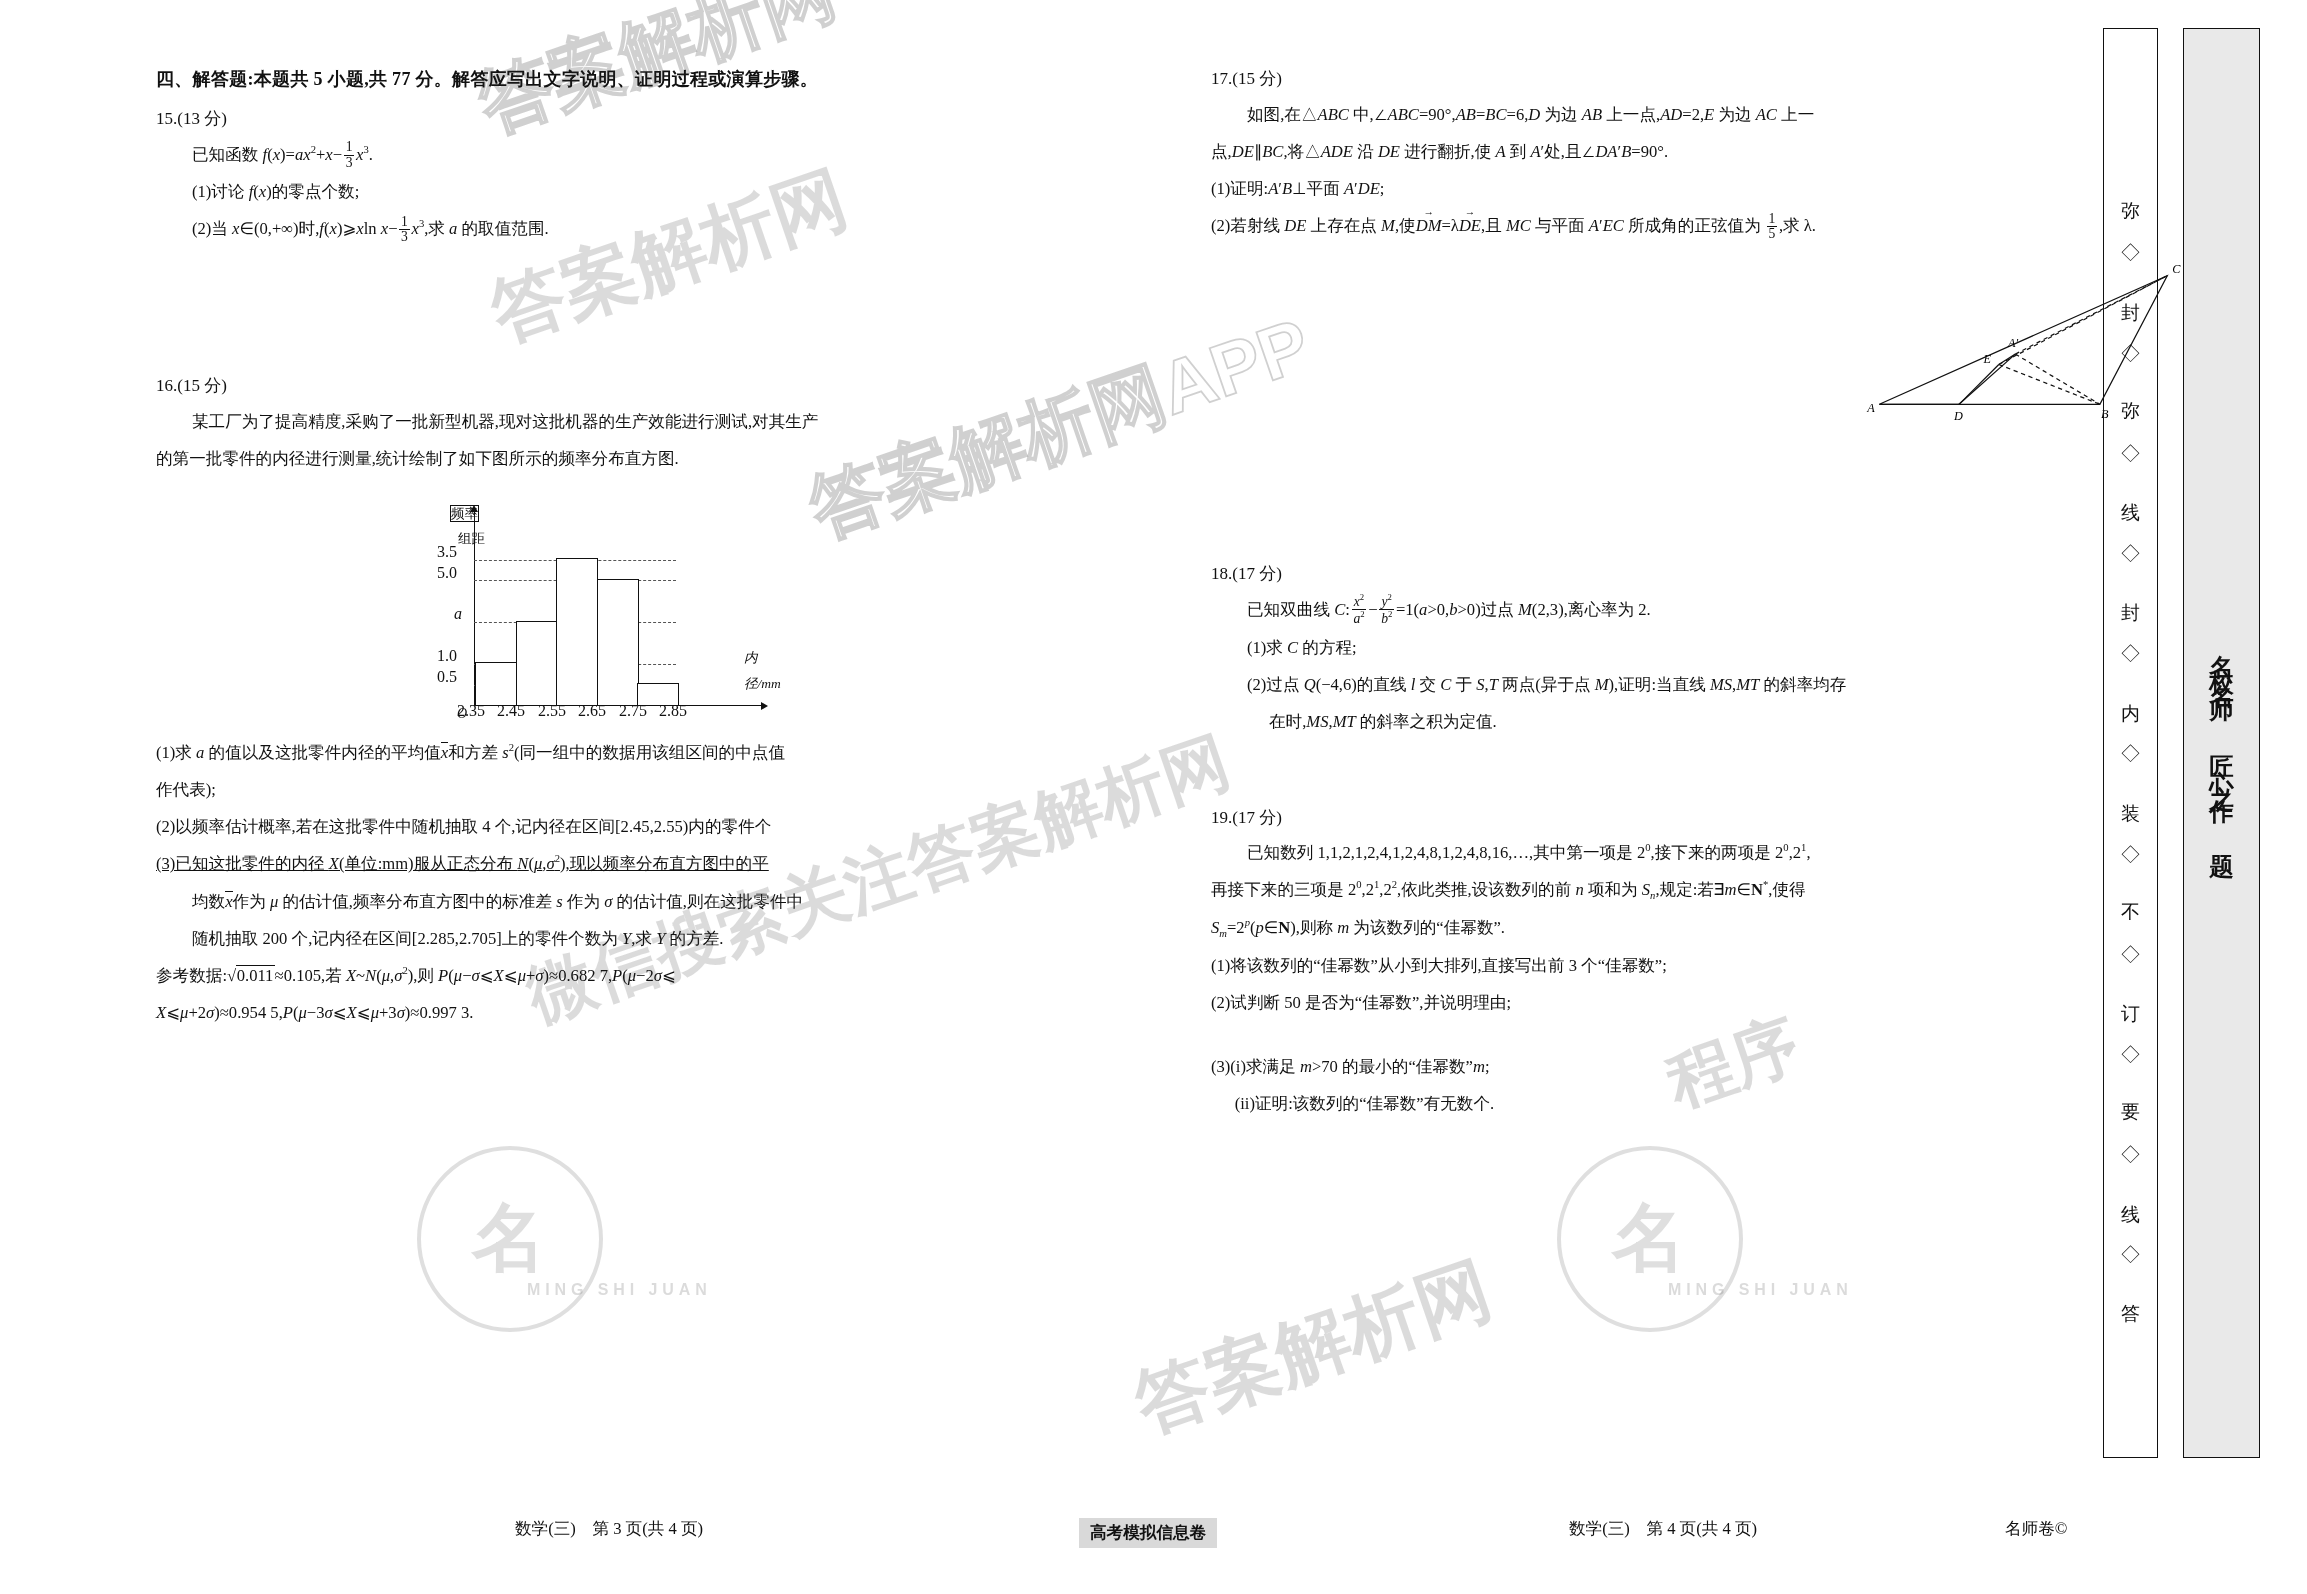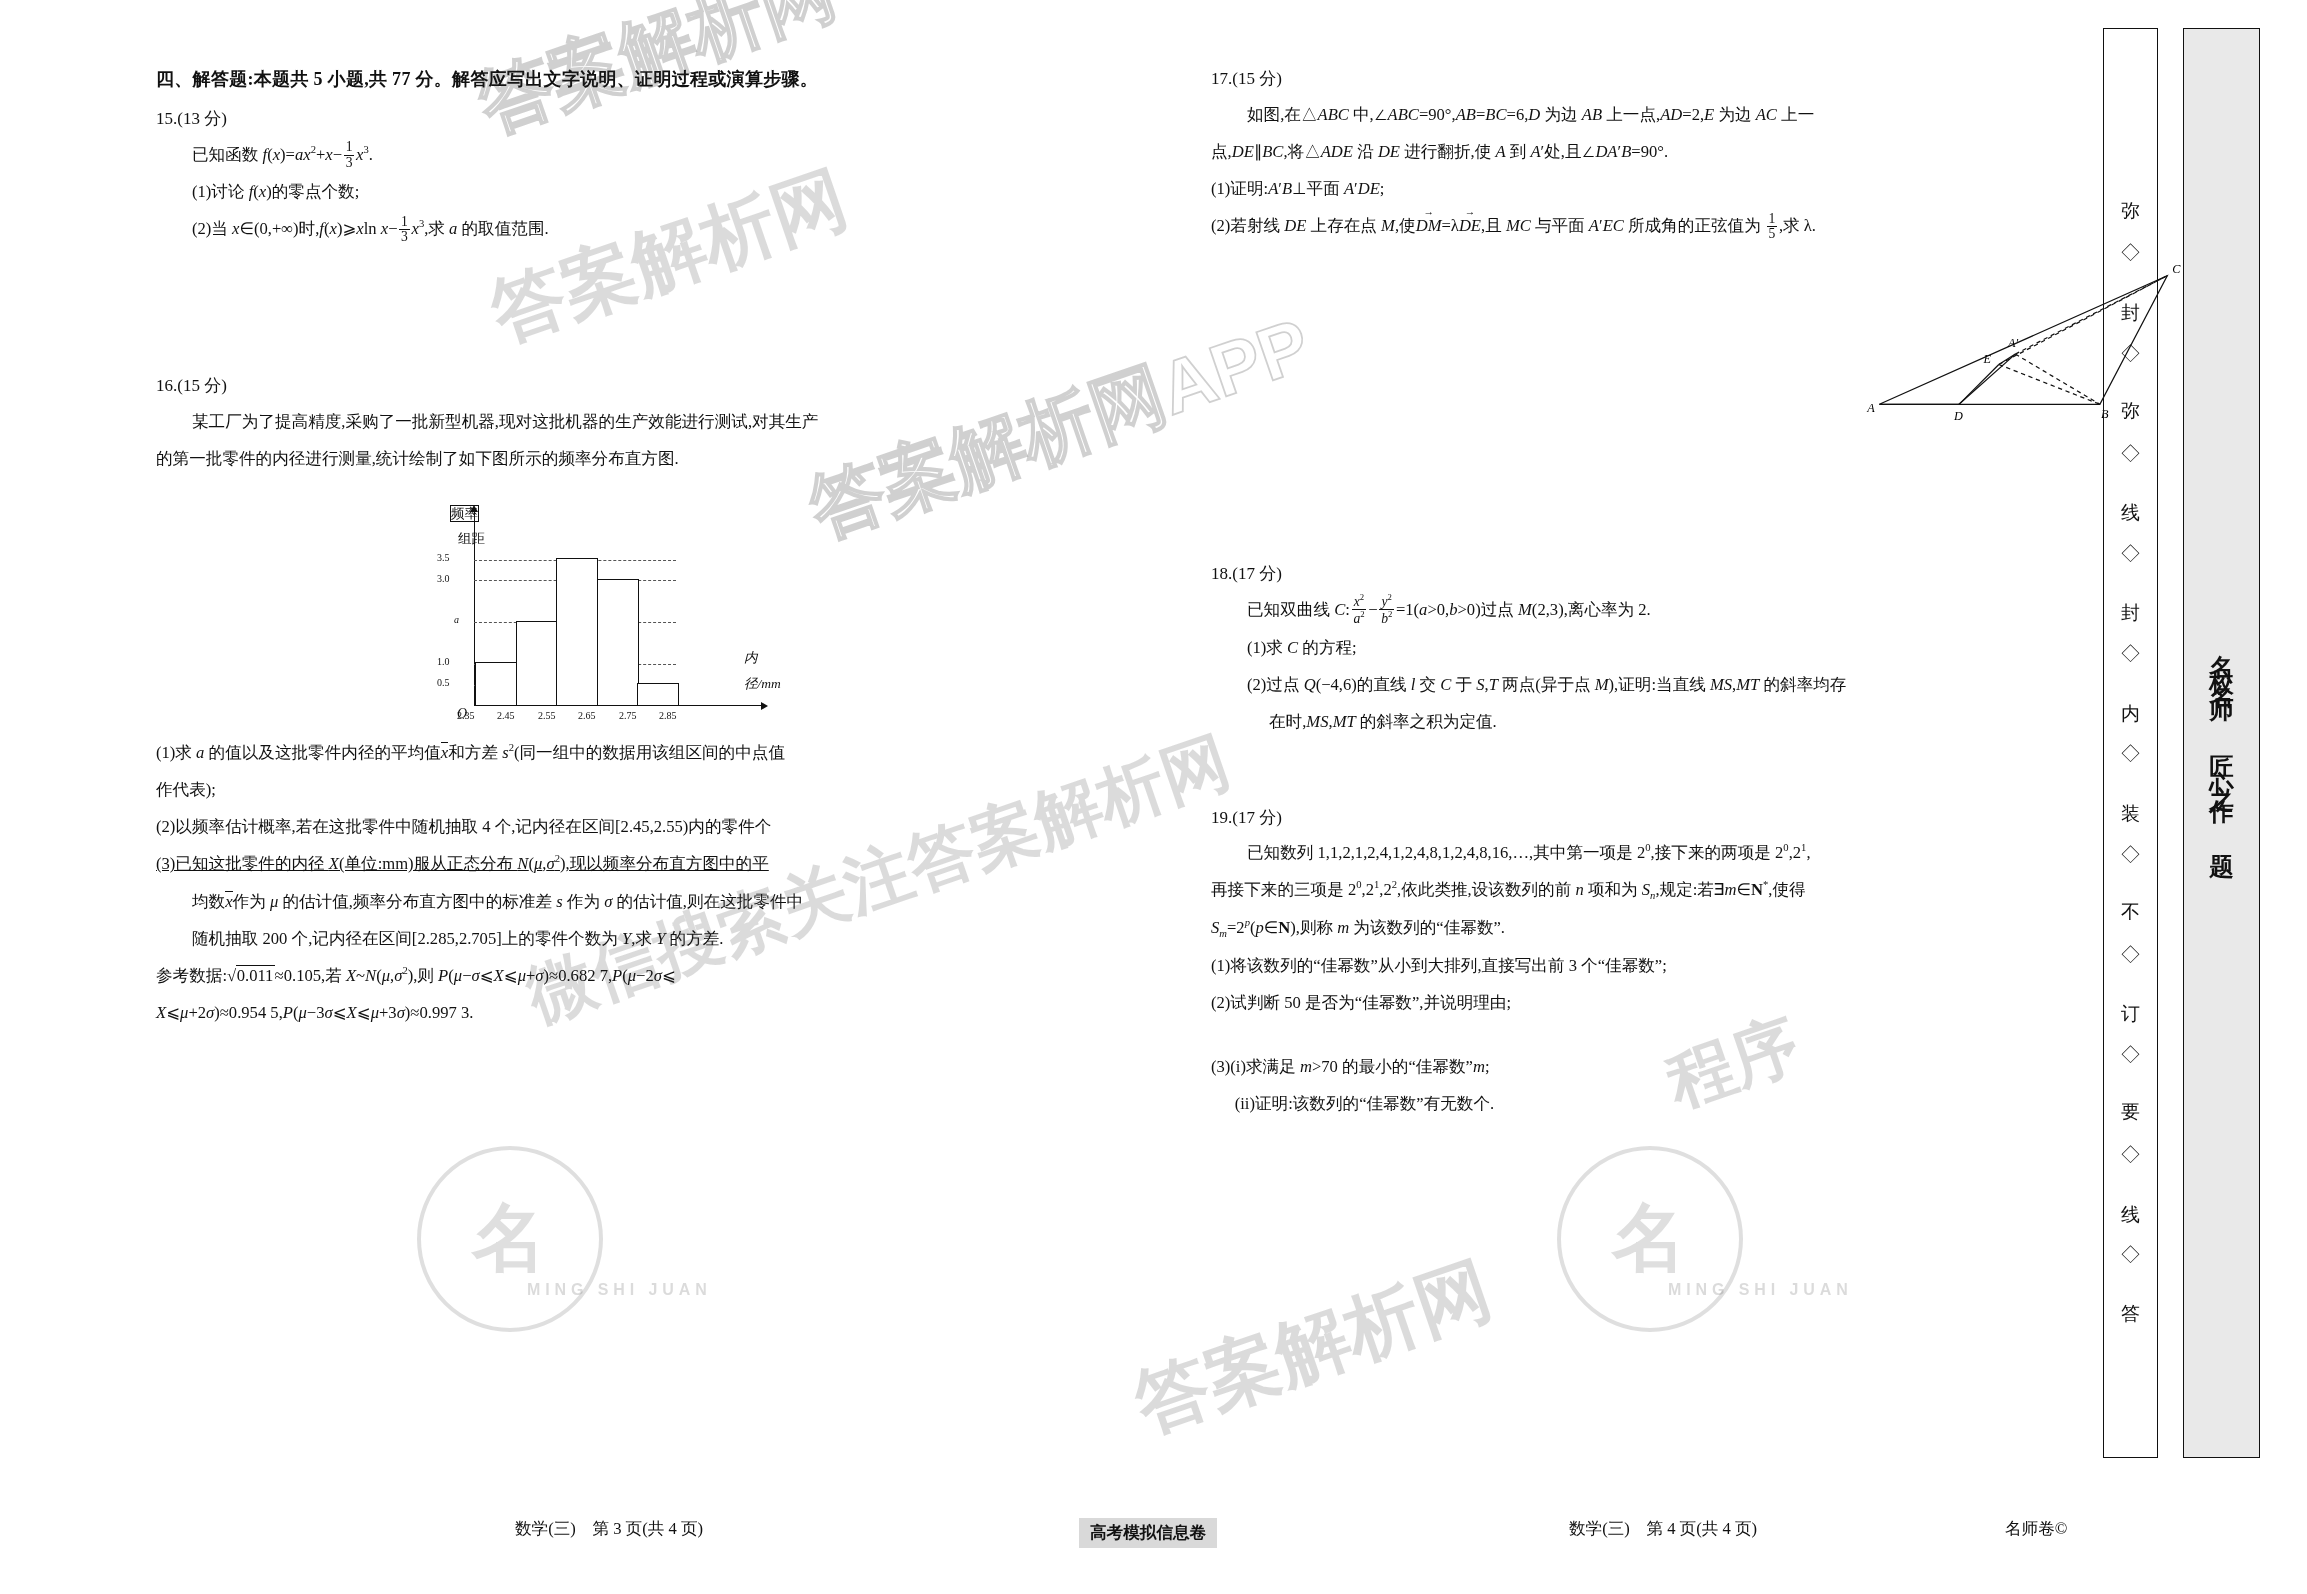--- a/index.html
+++ b/index.html
@@ -31,21 +31,21 @@
 
   
   .hist-wrap{position:relative;margin:16px 0 6.1px 184px;width:405px;height:239px;}
   .hist-axis-y{position:absolute;left:98px;bottom:24.5px;width:1.2px;height:196px;background:#111;}
   .hist-axis-x{position:absolute;left:98px;bottom:24.5px;height:1.2px;width:288px;background:#111;}
   .arrow-up{position:absolute;left:94px;bottom:219px;width:0;height:0;border-left:4.3px solid transparent;border-right:4.3px solid transparent;border-bottom:7.4px solid #111;}
   .arrow-right{position:absolute;left:385px;bottom:21px;width:0;height:0;border-top:4.3px solid transparent;border-bottom:4.3px solid transparent;border-left:7.4px solid #111;}
   .ylab{position:absolute;left:74px;bottom:184px;font-size:13.5px;line-height:1.15;text-align:center;width:43px;}
   .ylab .bar{display:block;border-bottom:0.6px solid #111;}
   .xlab{position:absolute;bottom:33px;left:368px;font-size:13.5px;font-style:italic;}
-  .tick{position:absolute;font-size:10px;}
+  .tick{position:absolute;font-size:16px;}
   .gl{position:absolute;border-top:0.6px dashed #555;height:0;left:98px;}
   .bar{position:absolute;border:0.6px solid #111;background:#fff;bottom:24.5px;}
   .origin{position:absolute;left:81px;bottom:3.7px;font-size:14px;font-style:italic;}
 
   
   .geo{position:absolute;left:650px;top:184px;width:343px;height:178px;}
 
   
   .seal{position:absolute;top:28px;left:2103px;width:53px;height:1428px;border:1.2px solid #111;}
   .seal-inner{position:absolute;top:0;left:0;width:100%;height:100%;
@@ -110,21 +110,21 @@
 
           <div class="gl" style="bottom:45px;width:202px;"></div>
           <div class="gl" style="bottom:66px;width:202px;"></div>
           <div class="gl" style="bottom:108px;width:202px;"></div>
           <div class="gl" style="bottom:150px;width:202px;"></div>
           <div class="gl" style="bottom:170px;width:202px;"></div>
 
           <div class="tick" style="left:61px;bottom:38px;">0.5</div>
           <div class="tick" style="left:61px;bottom:59px;">1.0</div>
           <div class="tick" style="left:78px;bottom:101px;font-style:italic;">a</div>
-          <div class="tick" style="left:61px;bottom:142px;">3.0</div>
+          <div class="tick" style="left:61px;bottom:142px;">5.0</div>
           <div class="tick" style="left:61px;bottom:163px;">3.5</div>
 
           <div class="bar" style="left:99px;width:40px;height:42px;"></div>
           <div class="bar" style="left:140px;width:40px;height:83px;"></div>
           <div class="bar" style="left:180px;width:40px;height:146px;"></div>
           <div class="bar" style="left:221px;width:40px;height:125px;"></div>
           <div class="bar" style="left:261px;width:40px;height:21px;"></div>
 
           <div class="tick" style="left:81px;bottom:4.9px;">2.35</div>
           <div class="tick" style="left:121px;bottom:4.9px;">2.45</div>

